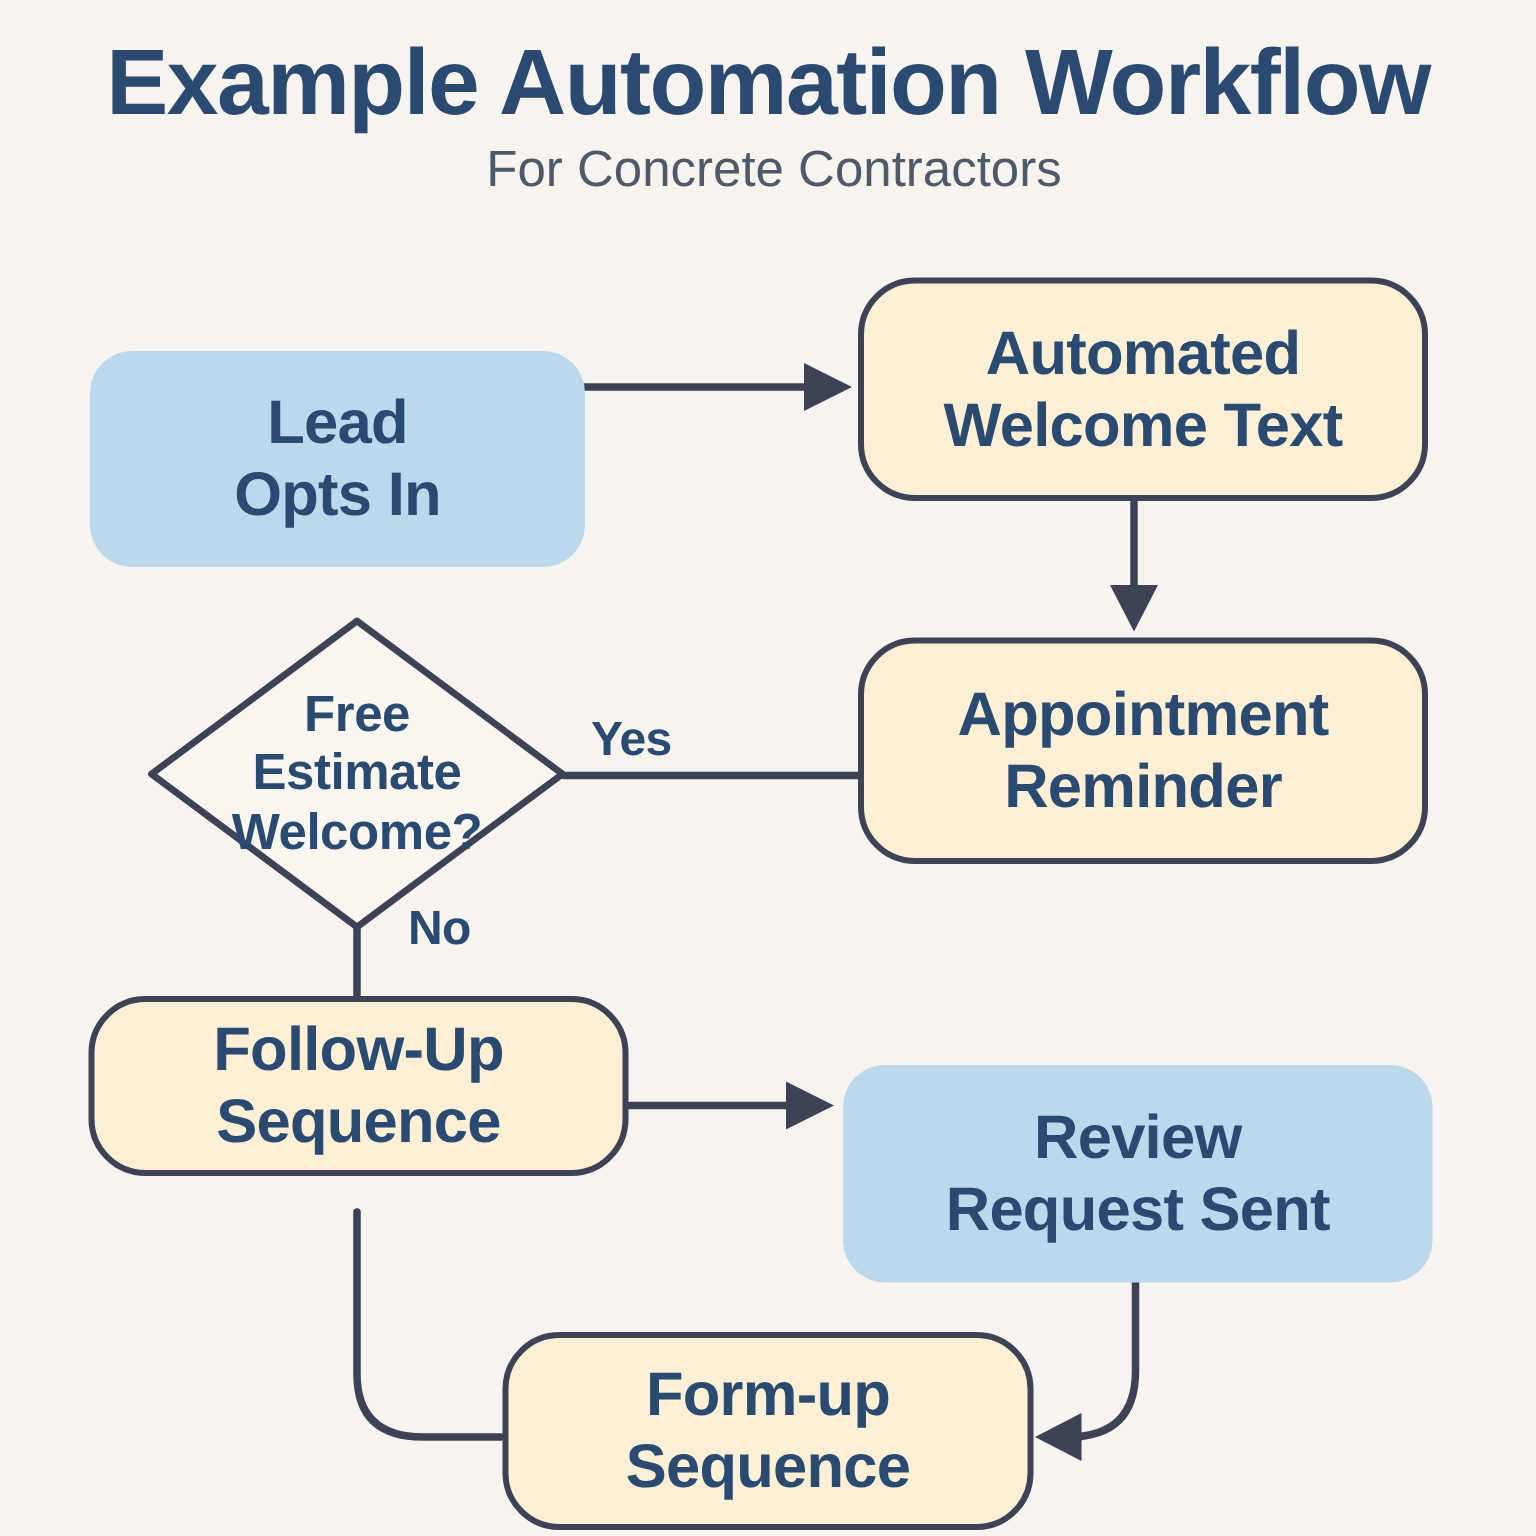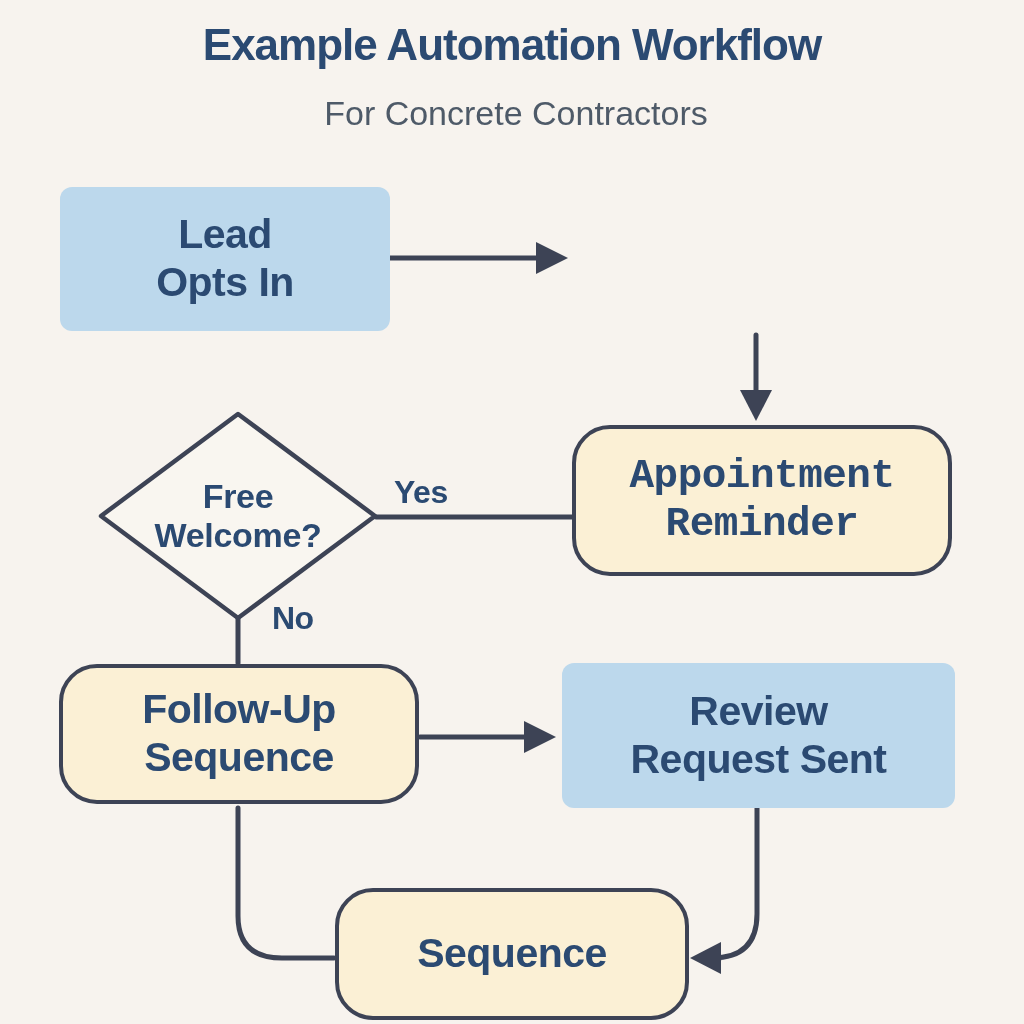--- a/index.html
+++ b/index.html
@@ -15,21 +15,21 @@
     width:1024px;height:1024px;
     background:var(--background);
     font-family:"Liberation Sans", sans-serif;
     overflow:hidden;
     position:relative;
   }
   .canvas{position:absolute;inset:0;width:1024px;height:1024px;}
   .title{
     position:absolute;left:0;top:20px;width:1024px;
     text-align:center;
-    font-size:44px;font-weight:800;letter-spacing:-1px;
+    font-size:62px;font-weight:800;letter-spacing:-1px;
     color:var(--text-navy);
     margin:0;
   }
   .subtitle{
     position:absolute;left:4px;top:94px;width:1024px;
     text-align:center;
     font-size:34px;font-weight:500;letter-spacing:0;
     color:var(--subtitle-gray);
     margin:0;
   }
@@ -39,21 +39,21 @@
     box-sizing:border-box;
     display:flex;flex-direction:column;
     align-items:center;justify-content:center;
     text-align:center;
     color:var(--text-navy);
     font-weight:700;
     font-size:41px;
     line-height:1.17;
     letter-spacing:-0.5px;
   }
-  .node.blue{ background:var(--node-blue); border-radius:12px; }
+  .node.blue{ background:var(--node-blue); border-radius:28px;margin-top:47px; }
   .node.cream{
     background:var(--node-cream);
     border:4px solid var(--outline);
     border-radius:38px;
   }
   .decision-text{
     position:absolute;
     display:flex;flex-direction:column;
     align-items:center;justify-content:center;
     text-align:center;
@@ -103,41 +103,47 @@
     <polygon class="arrowhead" points="690,958 721,942 721,974"></polygon>
 
     <polygon class="diamond" points="238,414 375,516 238,618 101,516"></polygon>
   </svg>
 
   <div class="node blue" style="left:60px;top:187px;width:330px;height:144px;">
     <span>Lead</span>
     <span>Opts In</span>
   </div>
 
+  <div class="node cream" style="left:572px;top:185px;width:380px;height:149px;">
+    <span>Automated</span>
+    <span>Welcome Text</span>
+  </div>
 
-  <div class="node cream" style="left:572px;top:425px;width:380px;height:151px;font-family:Liberation Mono, monospace;">
+  <div class="node cream" style="left:572px;top:425px;width:380px;height:151px;">
     <span>Appointment</span>
     <span>Reminder</span>
   </div>
 
   <div class="decision-text" style="left:128px;top:455px;width:220px;height:122px;">
     <span>Free</span>
+    <span>Estimate</span>
     <span>Welcome?</span>
   </div>
 
   <div class="edge-label" style="left:394px;top:474px;">Yes</div>
   <div class="edge-label" style="left:272px;top:600px;">No</div>
 
-  <div class="node cream" style="left:59px;top:664px;width:360px;height:140px;">
+  <div class="node cream" style="left:59px;top:664px;width:360px;height:120px;">
     <span>Follow-Up</span>
     <span>Sequence</span>
   </div>
 
   <div class="node blue" style="left:562px;top:663px;width:393px;height:145px;">
     <span>Review</span>
     <span>Request Sent</span>
   </div>
 
   <div class="node cream" style="left:335px;top:888px;width:354px;height:132px;">
+    <span>Form-up</span>
     <span>Sequence</span>
   </div>
 
 </div>
 
 </body></html>

